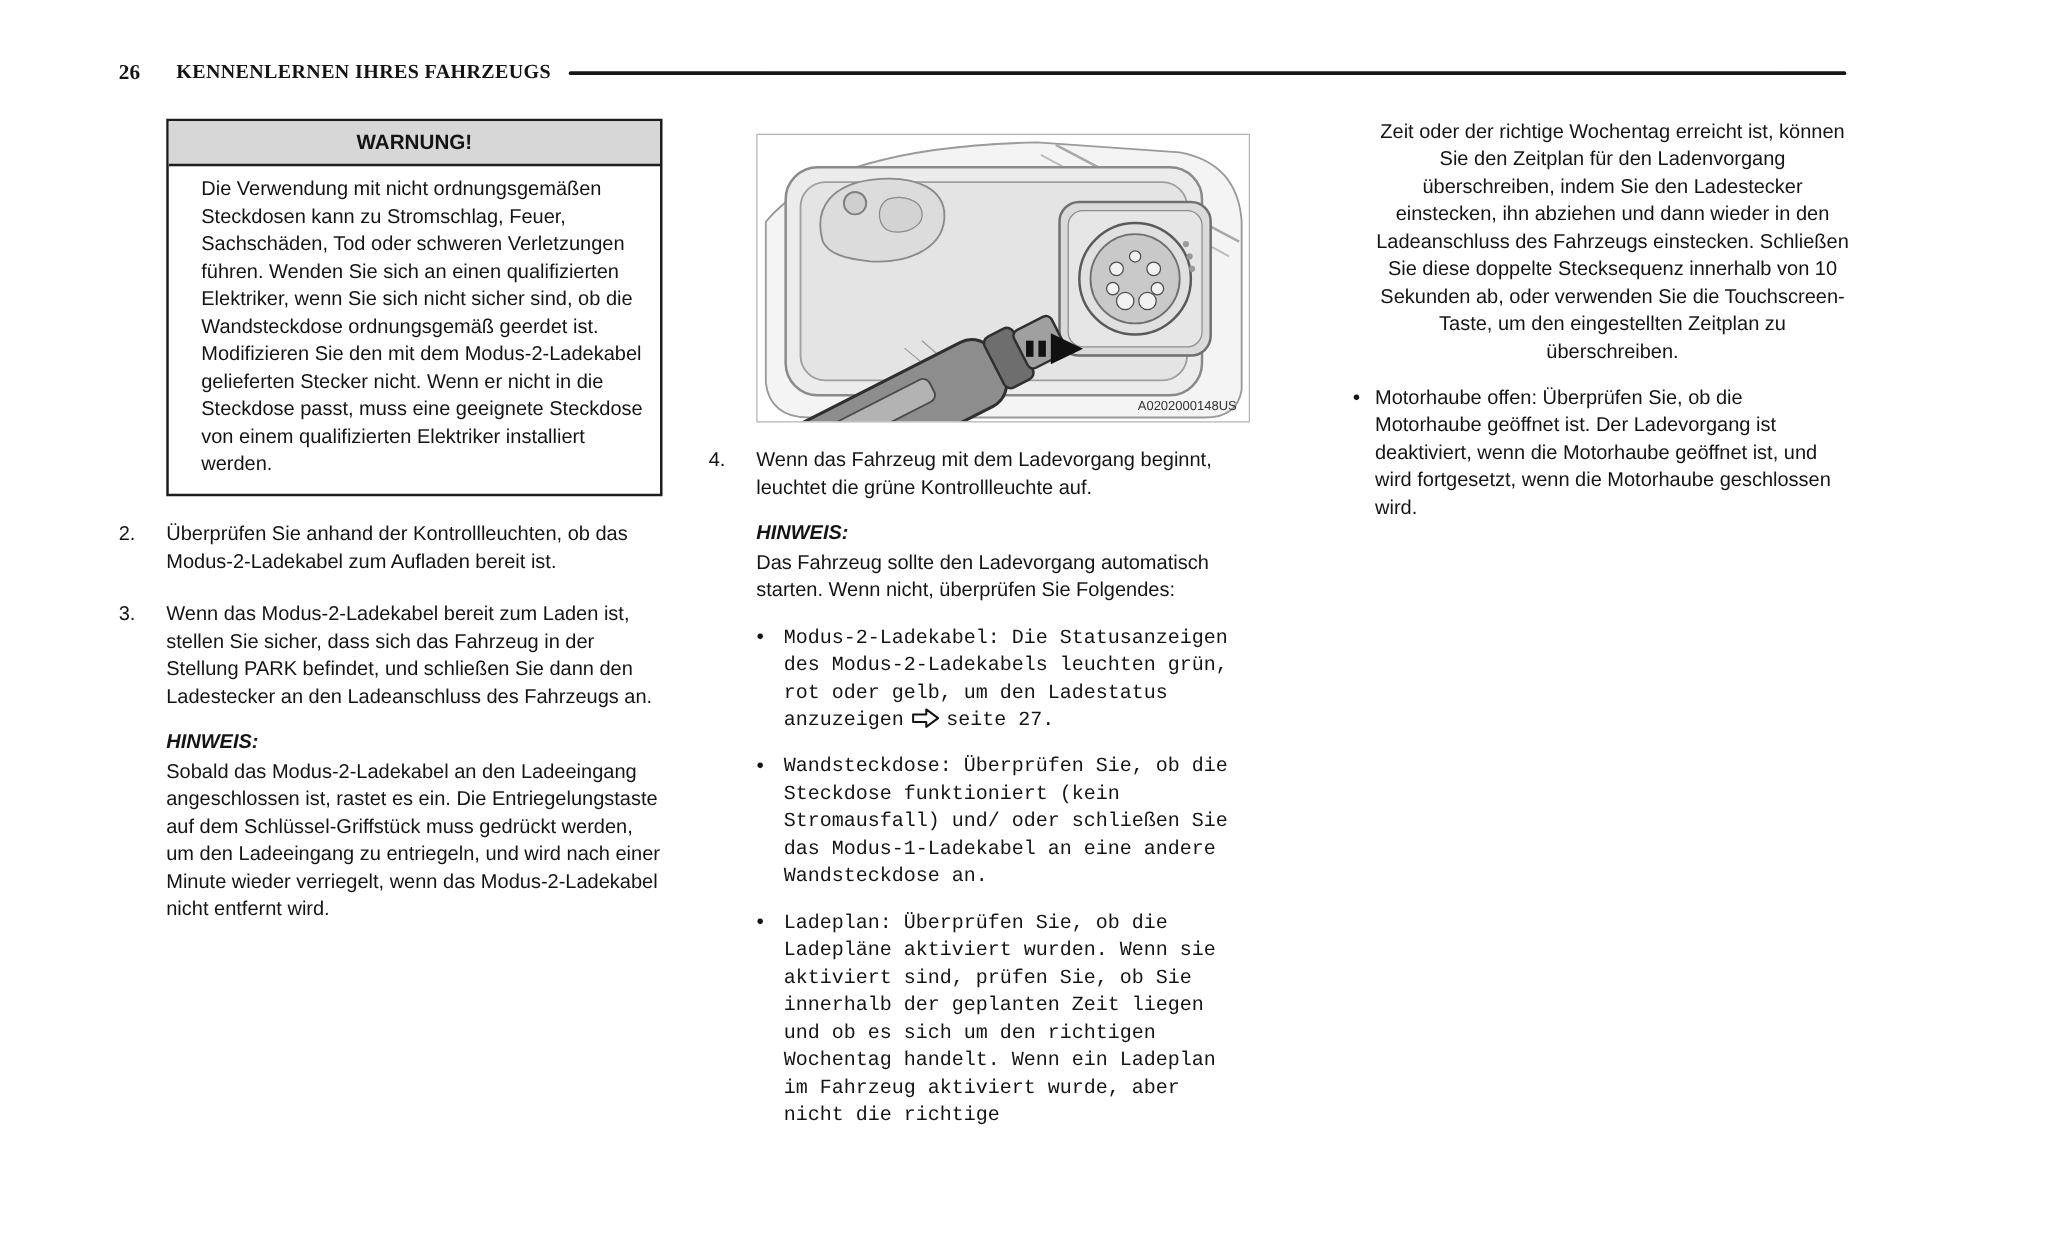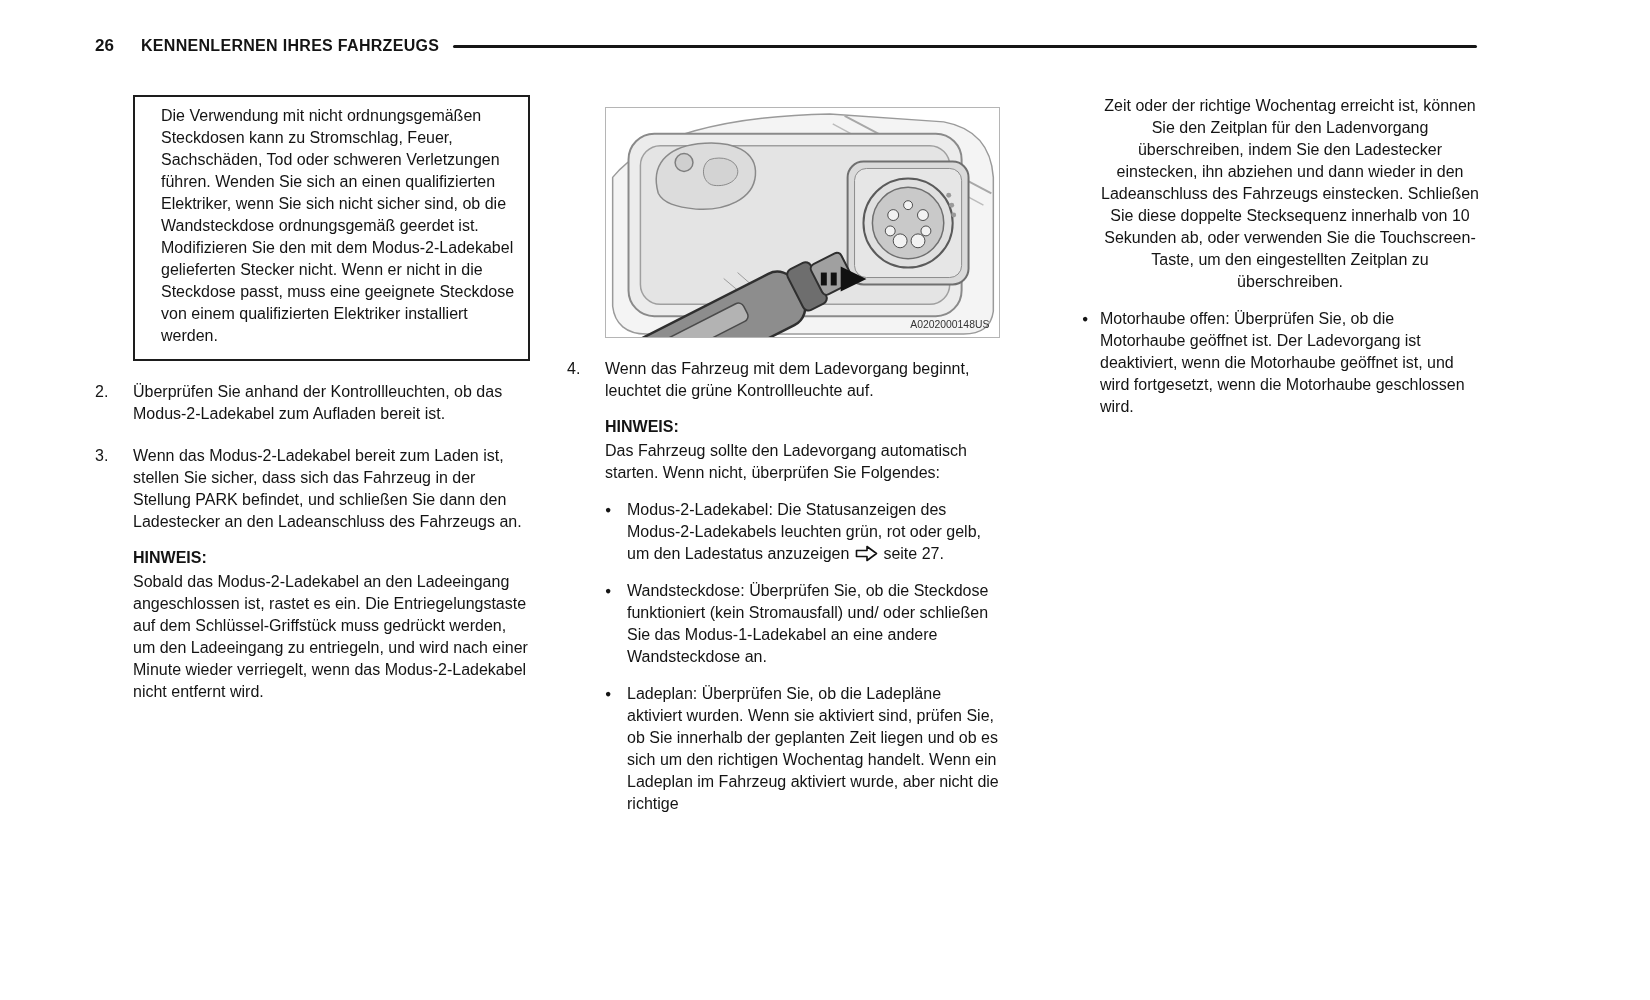--- a/index.html
+++ b/index.html
@@ -7,21 +7,21 @@
   body {
     background:#ffffff;
     font-family:"Liberation Sans", sans-serif;
     color:#141414;
     position:relative;
     overflow:hidden;
   }
   .page { position:absolute; inset:0; }
 
   
-  .header { position:absolute; left:95px; top:36px; width:1382px; display:flex; align-items:center; }
+  .header { position:absolute; left:95px; top:48px; width:1382px; display:flex; align-items:center;font-family:Liberation Serif, serif; }
   .page-num { font-weight:bold; font-size:17px; width:46px; flex:none; }
   .header-title { font-weight:bold; font-size:16px; letter-spacing:.3px; white-space:nowrap; }
   .header-rule { flex:1; height:3px; background:#161616; margin-left:14px; border-radius:2px; }
 
   
   .col { position:absolute; top:95px; font-size:16px; line-height:22px; }
   .col-left  { left:95px;  width:437px; }
   .col-mid   { left:567px; width:433px; }
   .col-right { left:1082px; width:398px; }
 
@@ -35,27 +35,27 @@
     text-align:center; font-weight:bold; font-size:16.5px; padding:6px 0;
   }
   .warning-body { padding:8px 10px 12px 10px;margin-left:16px; }
 
   
   .num-item { display:flex; margin-top:20px; }
   .num-item .num { width:38px; flex:none; }
   .num-item .body { flex:1; }
 
   
-  .note-label { font-weight:bold; margin-top:14px; }
+  .note-label { font-weight:bold; margin-top:14px;font-style:italic; }
   .note-text  { margin-top:2px; }
 
   
   .bullet { display:flex; margin-top:15px; }
   .bullet .marker { flex:none; }
-  .col-mid  .bullet { margin-left:38px; }
+  .col-mid  .bullet { margin-left:38px;font-family:Liberation Mono, monospace; }
   .col-mid  .marker { width:22px; }
   .col-right .marker { width:18px; }
   .marker::before { content:"\25CF"; font-size:10.5px; position:relative; top:-2px; }
 
   
   .figure {
     margin-left:38px; width:395px; height:231px;
     border:1px solid #b5b5b5; background:#fff; overflow:hidden;margin-top:12px;
   }
   .caption { margin-left:38px; width:395px; text-align:center; font-weight:bold; margin-top:14px; }
@@ -69,20 +69,21 @@
 
   <div class="header">
     <span class="page-num">26</span>
     <span class="header-title">KENNENLERNEN IHRES FAHRZEUGS</span>
     <span class="header-rule"></span>
   </div>
 
   <div class="col col-left">
 
     <div class="warning-box">
+      <div class="warning-title">WARNUNG!</div>
       <div class="warning-body">Die Verwendung mit nicht ordnungsgemäßen Steckdosen kann zu Stromschlag, Feuer, Sachschäden, Tod oder schweren Verletzungen führen. Wenden Sie sich an einen qualifizierten Elektriker, wenn Sie sich nicht sicher sind, ob die Wandsteckdose ordnungsgemäß geerdet ist. Modifizieren Sie den mit dem Modus-2-Ladekabel gelieferten Stecker nicht. Wenn er nicht in die Steckdose passt, muss eine geeignete Steckdose von einem qualifizierten Elektriker installiert werden.</div>
     </div>
 
     <div class="num-item">
       <span class="num">2.</span>
       <span class="body">Überprüfen Sie anhand der Kontrollleuchten, ob das Modus-2-Ladekabel zum Aufladen bereit ist.</span>
     </div>
 
     <div class="num-item">
       <span class="num">3.</span>

